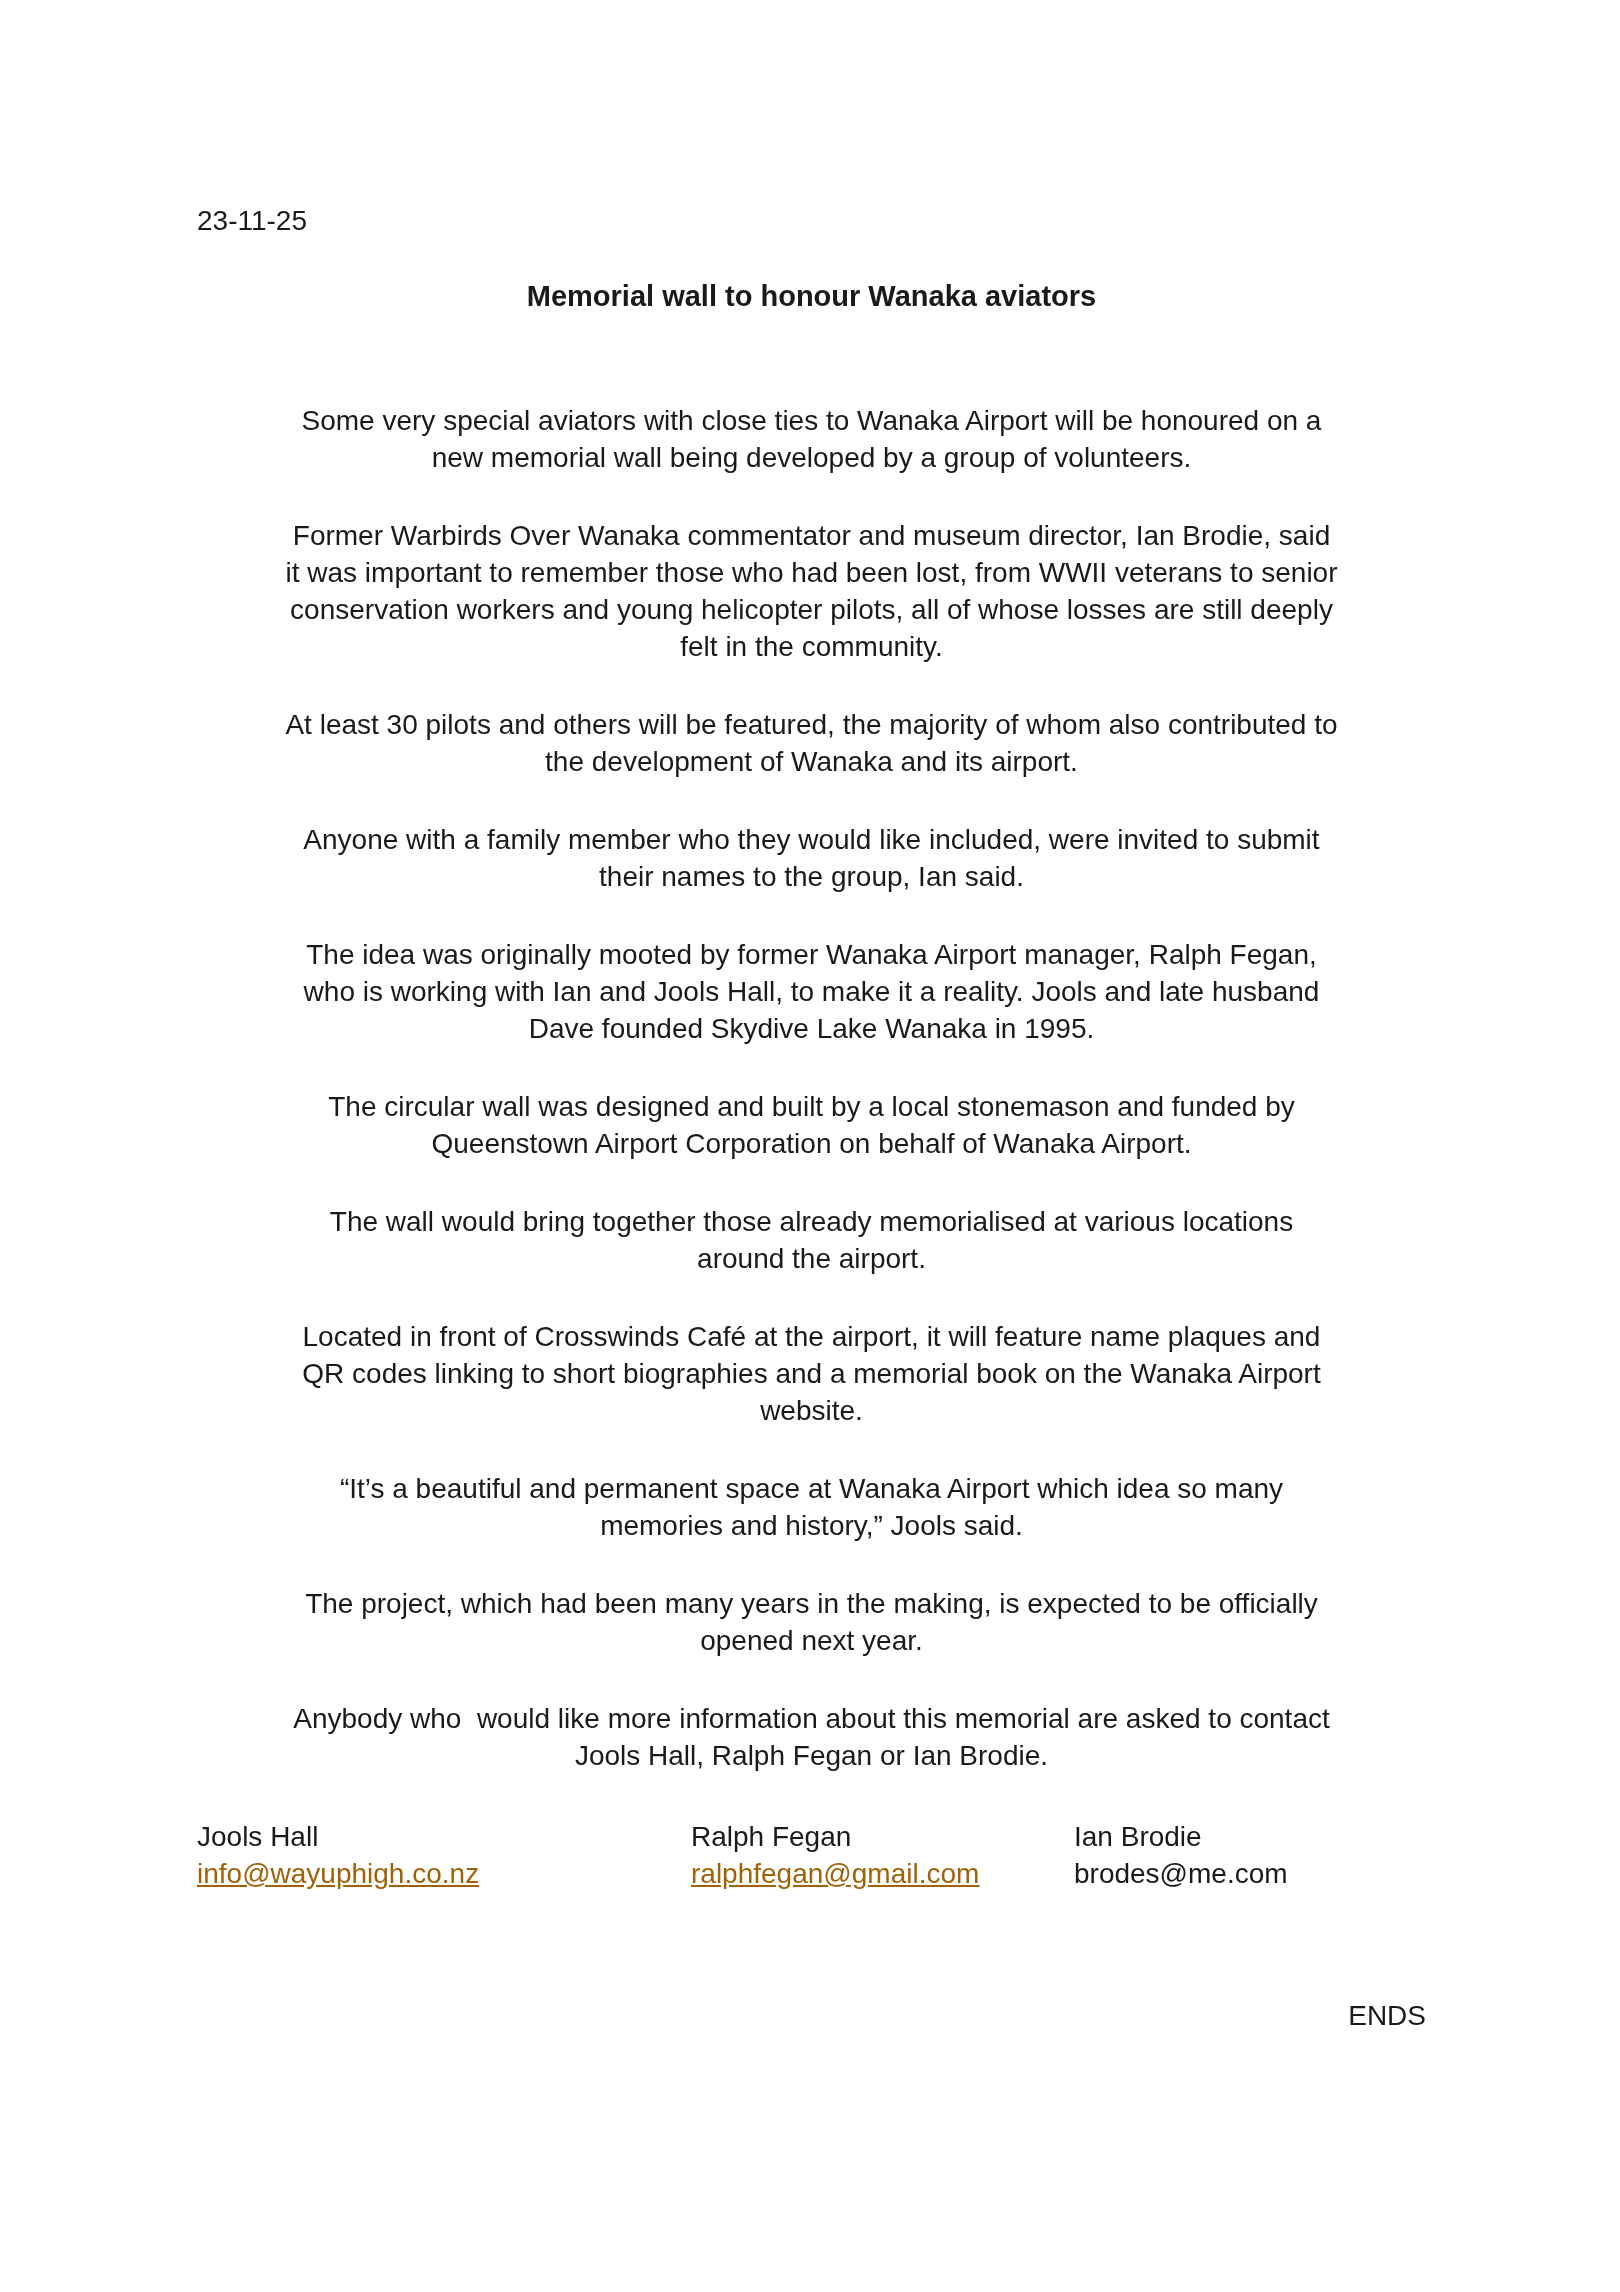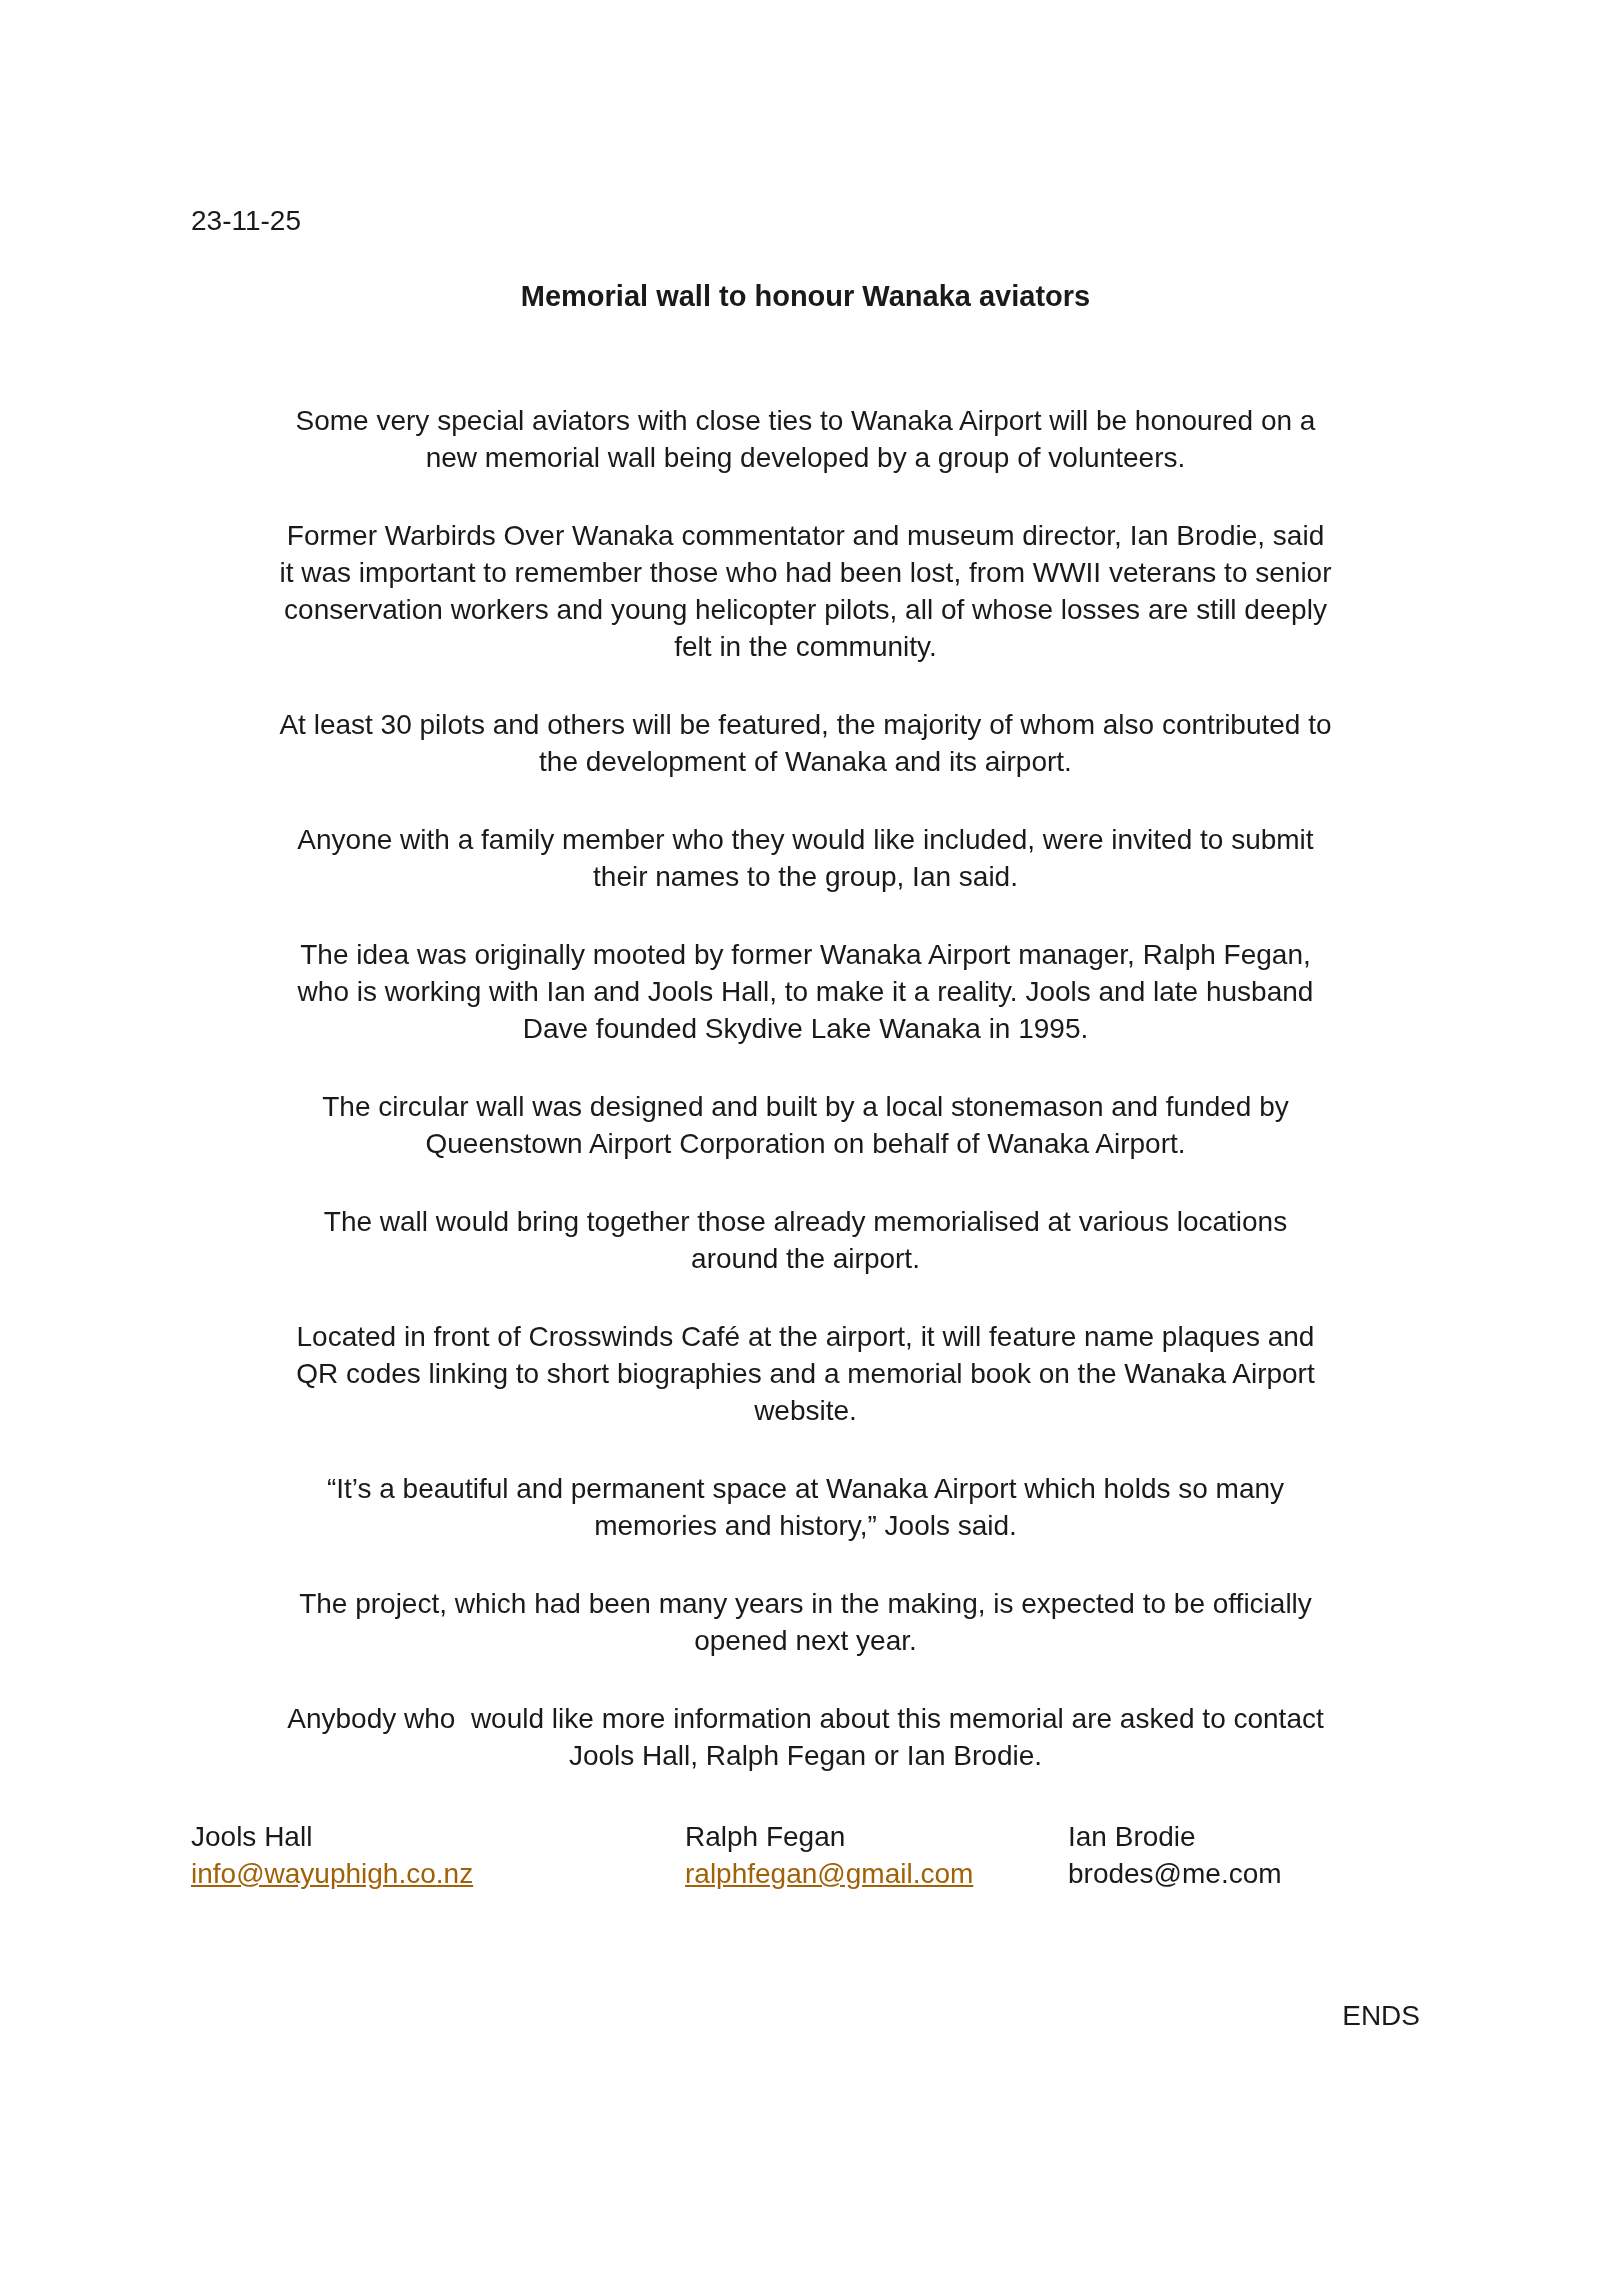--- a/index.html
+++ b/index.html
@@ -11,21 +11,21 @@
     position: relative;
     width: 1620px;
     height: 2293px;
     background: #ffffff;
     font-family: "Liberation Sans", sans-serif;
     color: #1a1a1a;
     overflow: hidden;
   }
   .content {
     position: absolute;
-    left: 191px;
+    left: 197px;
     top: 0;
     width: 1229px;
   }
   .date {
     margin-top: 202px;
     font-size: 28px;
     line-height: 37px;
     white-space: pre;
   }
   .title {
@@ -95,21 +95,21 @@
       <p>The idea was originally mooted by former Wanaka Airport manager, Ralph Fegan,
 who is working with Ian and Jools Hall, to make it a reality. Jools and late husband
 Dave founded Skydive Lake Wanaka in 1995.</p>
       <p>The circular wall was designed and built by a local stonemason and funded by
 Queenstown Airport Corporation on behalf of Wanaka Airport.</p>
       <p>The wall would bring together those already memorialised at various locations
 around the airport.</p>
       <p>Located in front of Crosswinds Café at the airport, it will feature name plaques and
 QR codes linking to short biographies and a memorial book on the Wanaka Airport
 website.</p>
-      <p>“It’s a beautiful and permanent space at Wanaka Airport which holds so many
+      <p>“It’s a beautiful and permanent space at Wanaka Airport which idea so many
 memories and history,” Jools said.</p>
       <p>The project, which had been many years in the making, is expected to be officially
 opened next year.</p>
       <p>Anybody who  would like more information about this memorial are asked to contact
 Jools Hall, Ralph Fegan or Ian Brodie.</p>
     </div>
 
     <div class="contacts">
       <div class="contact-col-1">
         <div class="contact-name">Jools Hall</div>

